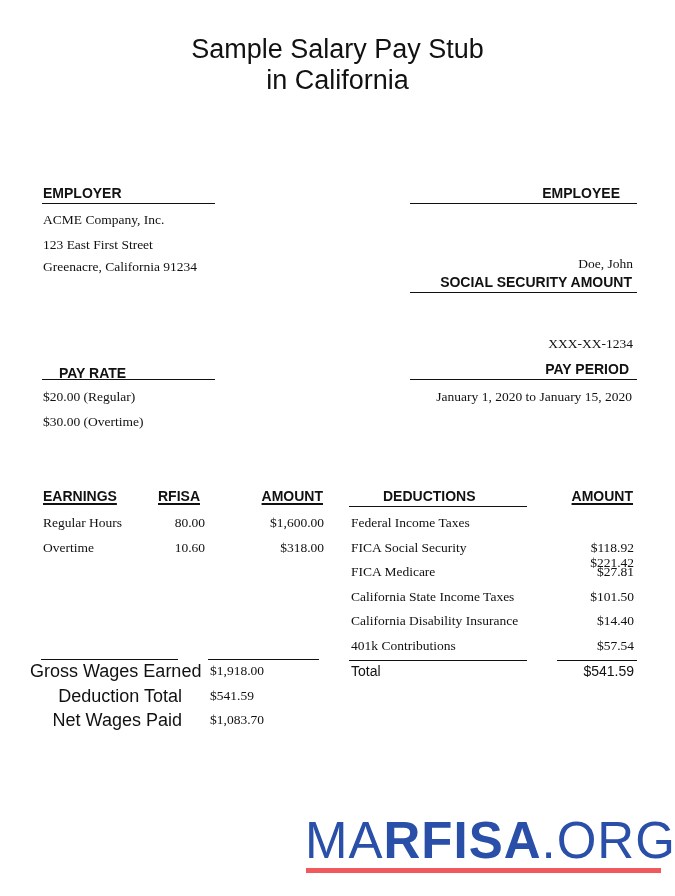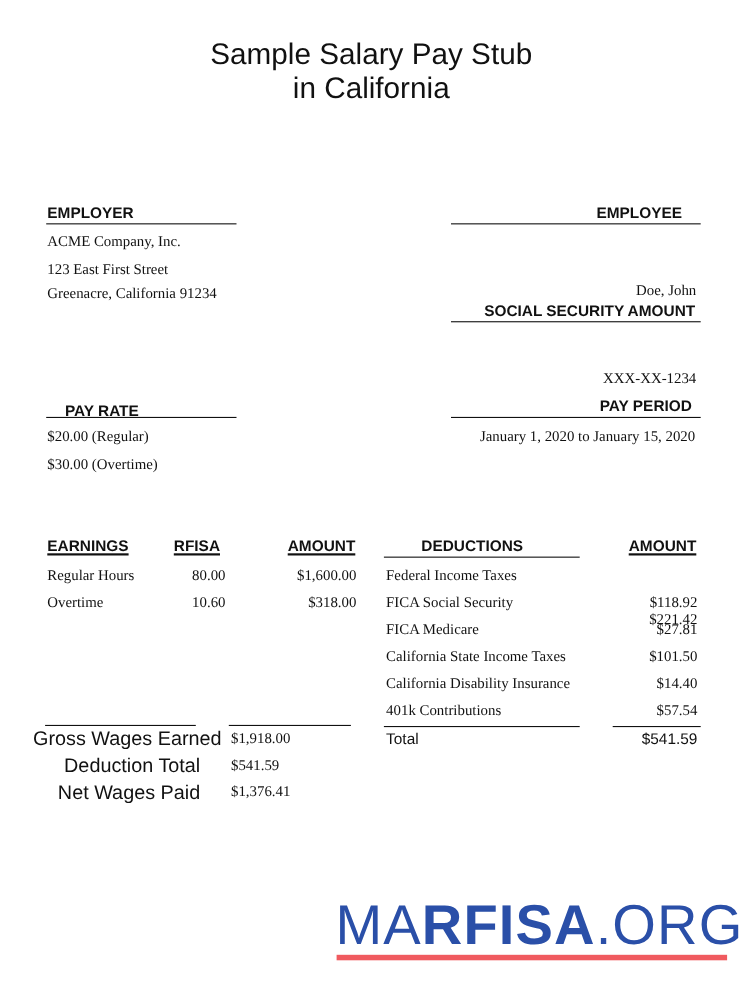--- a/index.html
+++ b/index.html
@@ -160,19 +160,19 @@
   <div class="rule" style="left:41px; top:659px; width:137px;"></div>
   <div class="rule" style="left:208px; top:659px; width:111px;"></div>
 
   <div class="abs sumlabel" style="left:30px; width:152px; top:663px;">Gross Wages Earned</div>
   <div class="abs val" style="left:210px; top:663px;">$1,918.00</div>
 
   <div class="abs sumlabel" style="left:30px; width:152px; top:688px;">Deduction Total</div>
   <div class="abs val" style="left:210px; top:688px;">$541.59</div>
 
   <div class="abs sumlabel" style="left:30px; width:152px; top:712px;">Net Wages Paid</div>
-  <div class="abs val" style="left:210px; top:712px;">$1,376.41</div>
+  <div class="abs val" style="left:210px; top:712px;">$1,083.70</div>
 </div>
 
 <div class="abs logo">
   <span class="thin">MA</span><span class="bold">RFISA</span><span class="thin">.ORG</span>
 </div>
 <div class="abs logo-bar"></div>
 
 </body></html>

